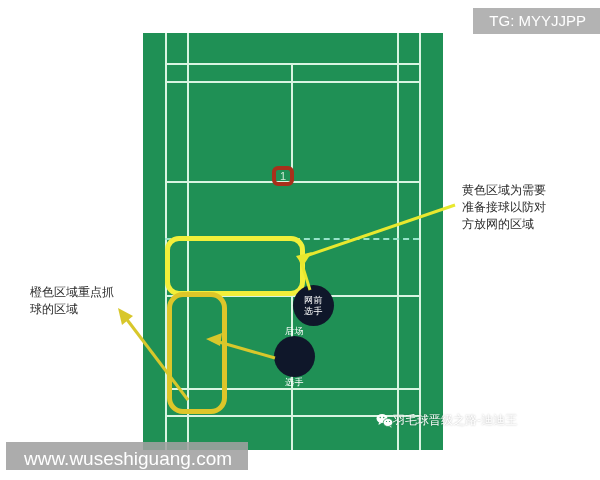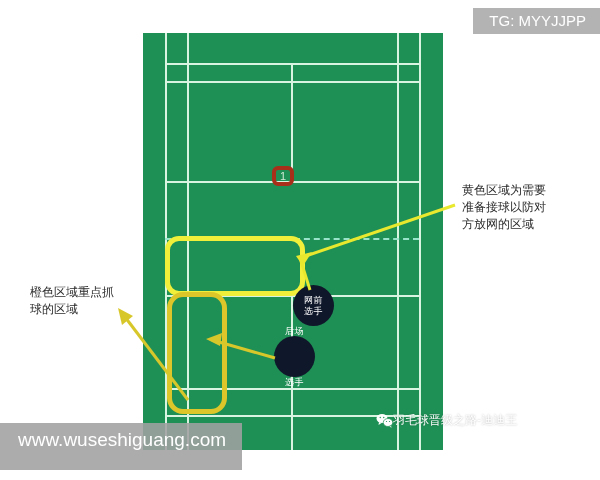--- a/index.html
+++ b/index.html
@@ -119,25 +119,25 @@
     position: absolute;
     right: 0; top: 8px;
     background: #b3b3b3;
     color: #ffffff;
     font-size: 15px;
     padding: 4px 14px 5px 16px;
     font-family: "Liberation Sans", sans-serif;
   }
   #site-tag {
     position: absolute;
-    left: 0; bottom: 10px;
+    left: 6px; bottom: 10px;
     background: rgba(160,160,160,.88);
     color: #ffffff;
     font-size: 19px;
-    padding: 6px 16px 19px 18px;
+    padding: 6px 16px 0 18px;
     font-family: "Liberation Sans", sans-serif;
   }
   #wechat-credit {
     position: absolute;
     left: 376px; top: 412px;
     display: flex;
     align-items: center;
     color: #ffffff;
     font-size: 12px;
     font-family: "DejaVu Sans", sans-serif;

